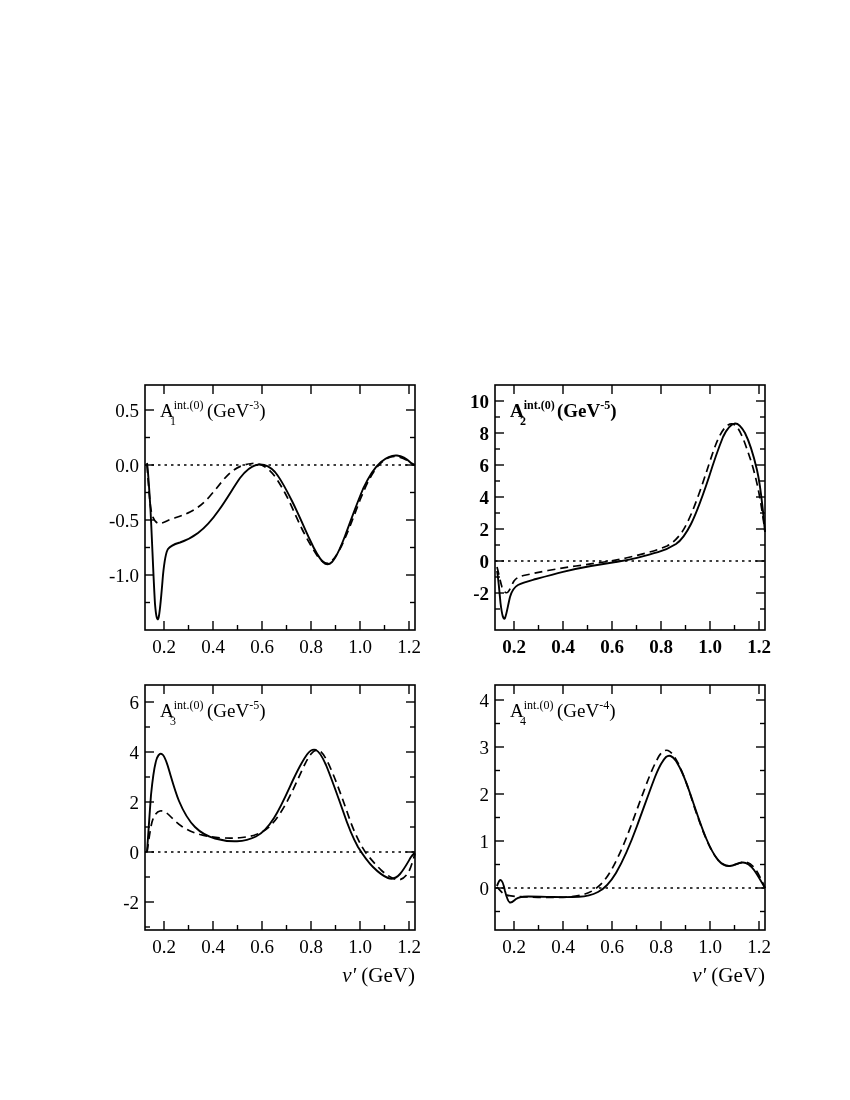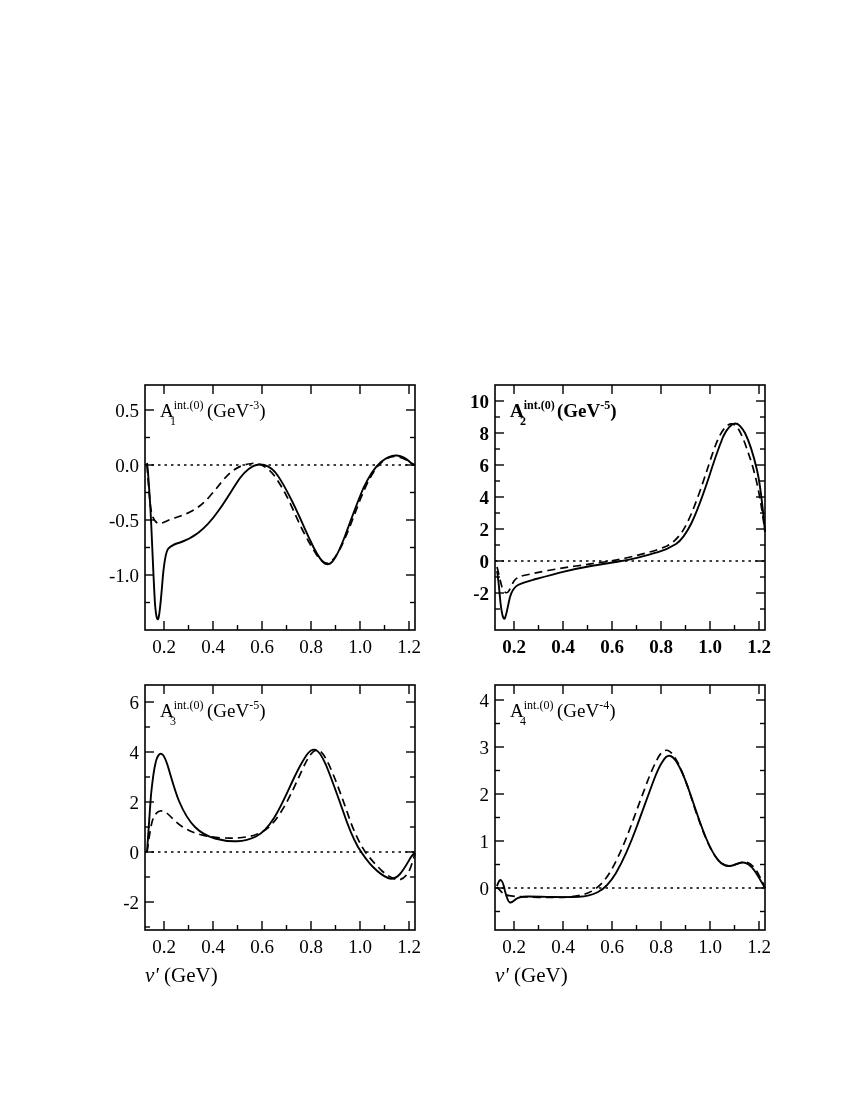--- a/index.html
+++ b/index.html
@@ -4,21 +4,21 @@
 <style>
   html,body{margin:0;padding:0;background:#ffffff;}
   body{width:850px;height:1100px;font-family:"Liberation Serif",serif;color:#000;}
   #page{position:relative;width:850px;height:1100px;overflow:hidden;}
 
   .panel{position:absolute;}
   .plot-svg{display:block;}
   .tick-text{font-family:"Liberation Serif",serif;font-size:19px;}
   .curve-label{font-family:"Liberation Serif",serif;font-size:19px;}
 
-  .xaxis-title{position:absolute;font-family:"Liberation Serif",serif;font-size:21px;text-align:left;}
+  .xaxis-title{position:absolute;font-family:"Liberation Serif",serif;font-size:21px;text-align:right;}
   .xaxis-title i{font-style:italic;}
 </style>
 </head>
 <body>
 
 <div id="page">
 
   <div class="panel" style="left:100px;top:375px;">
     <svg class="plot-svg" width="330" height="290" viewBox="0 0 330 290">
 

